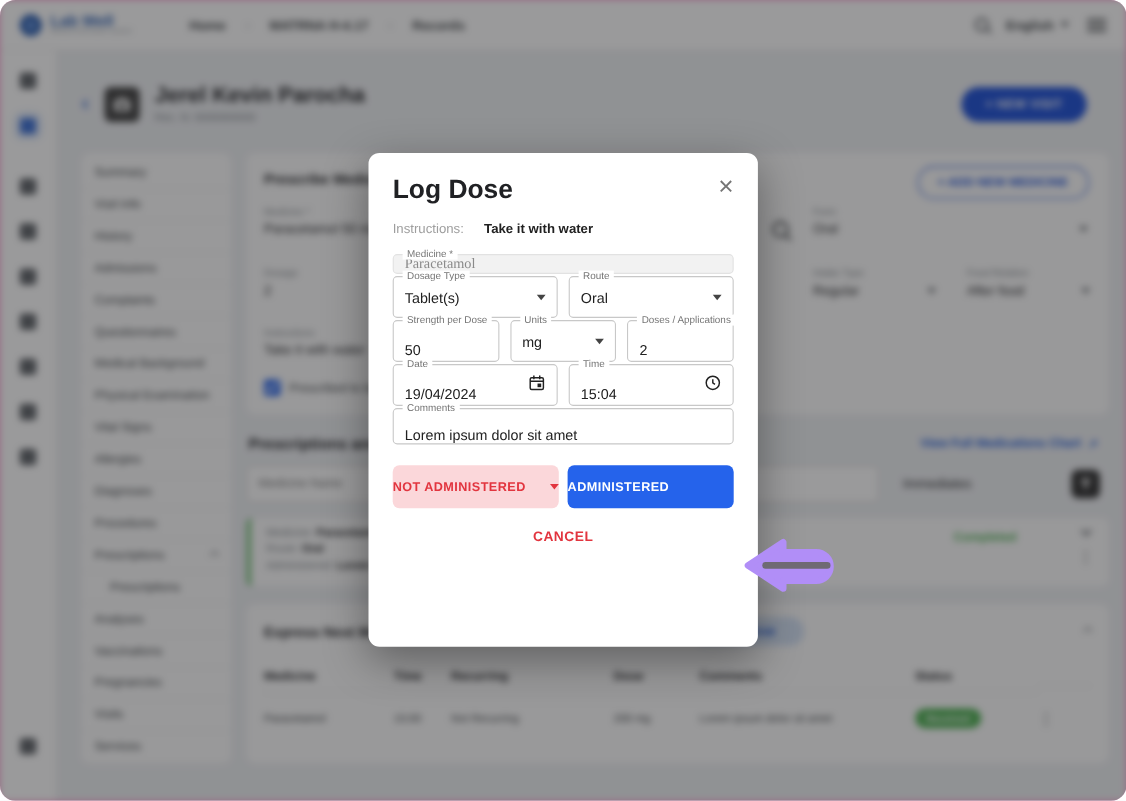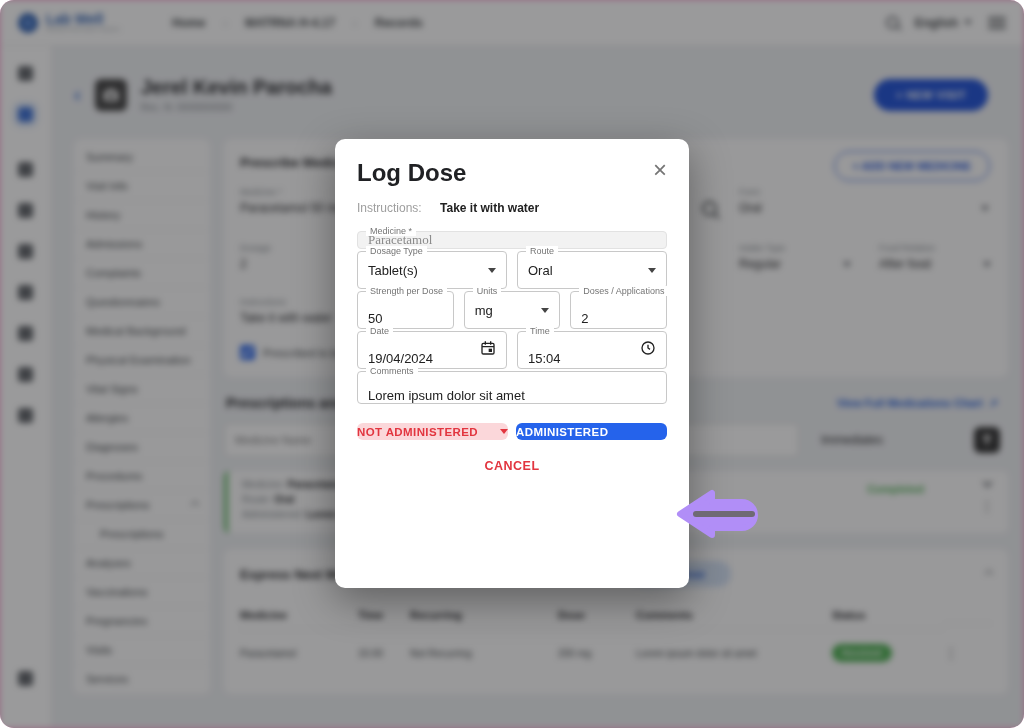--- a/index.html
+++ b/index.html
@@ -103,21 +103,21 @@
   .frow { display:flex; gap:10px; }
   .tf { position:relative; border:1px solid #c8c8c8; border-radius:4px; height:38px; display:flex; align-items:center; padding:0 10px; background:#fff; flex:1; }
   .tf-label { position:absolute; top:-6px; left:8px; background:#fff; padding:0 4px; font-size:9px; color:#757575; white-space:nowrap; }
   .tf-value { font-size:13px; color:#212121; }
   .tf input { border:none; outline:none; font-size:13px; color:#212121; width:100%; font-family:"Liberation Sans", sans-serif; background:transparent;margin-top:16px; }
   .tf.disabled { background:#f2f2f2; border-color:#e2e2e2; }
   .tf.disabled .tf-value { color:#8a8a8a;font-family:Liberation Serif, serif; }
   .tf .caret-down { margin-left:auto; border-top-color:#444; }
   .tf .fld-ic { margin-left:auto; }
   .btn-row { display:flex; gap:8px; margin-top:19px; }
-  .btn { flex:1; height:17px; border:none; border-radius:6px; font-size:11.5px; font-weight:bold; letter-spacing:.4px; display:flex; align-items:center; justify-content:space-between; gap:8px; cursor:pointer; font-family:"Liberation Sans", sans-serif; }
+  .btn { flex:1; height:39px; border:none; border-radius:6px; font-size:11.5px; font-weight:bold; letter-spacing:.4px; display:flex; align-items:center; justify-content:space-between; gap:8px; cursor:pointer; font-family:"Liberation Sans", sans-serif; }
   .btn-notadmin { background:#fbd7da; color:#e2353f; }
   .btn-notadmin .caret-down { border-top-color:#e2353f; }
   .btn-admin { background:#2563eb; color:#fff; }
   .btn-cancel { display:block; margin:19px auto 0; background:none; border:none; color:#e2353f; font-size:12.5px; font-weight:bold; letter-spacing:.5px; cursor:pointer; font-family:"Liberation Sans", sans-serif; }
 
   .anno-arrow { position:absolute; left:672px; top:485px; z-index:20; }
 </style>
 </head>
 <body>
 

